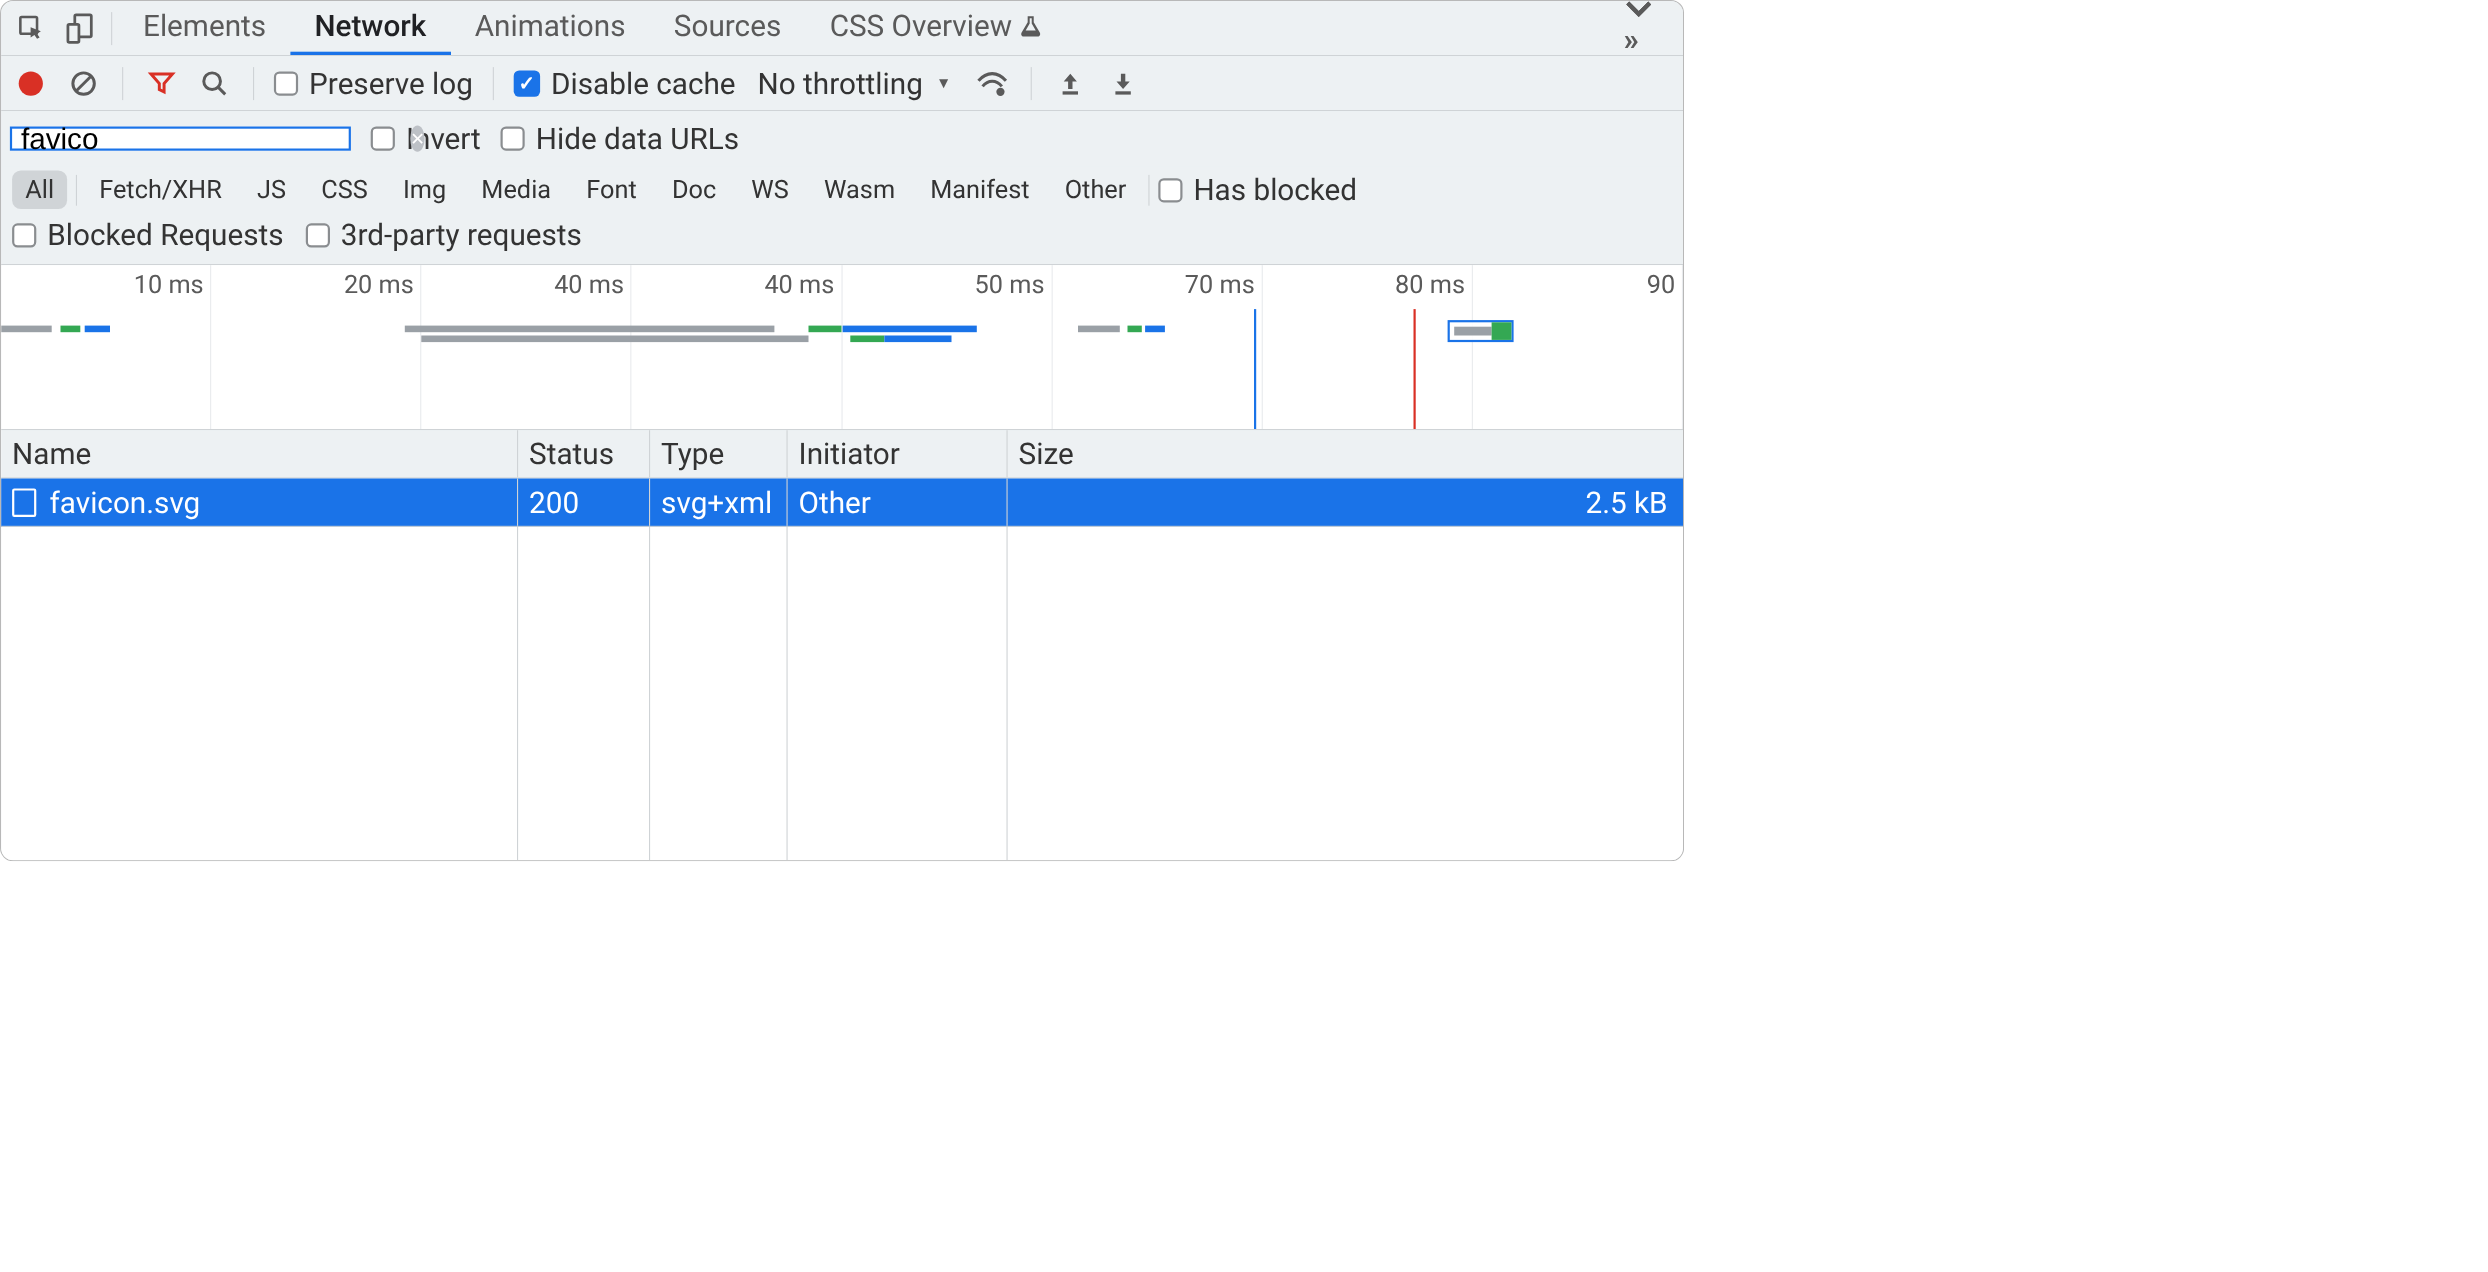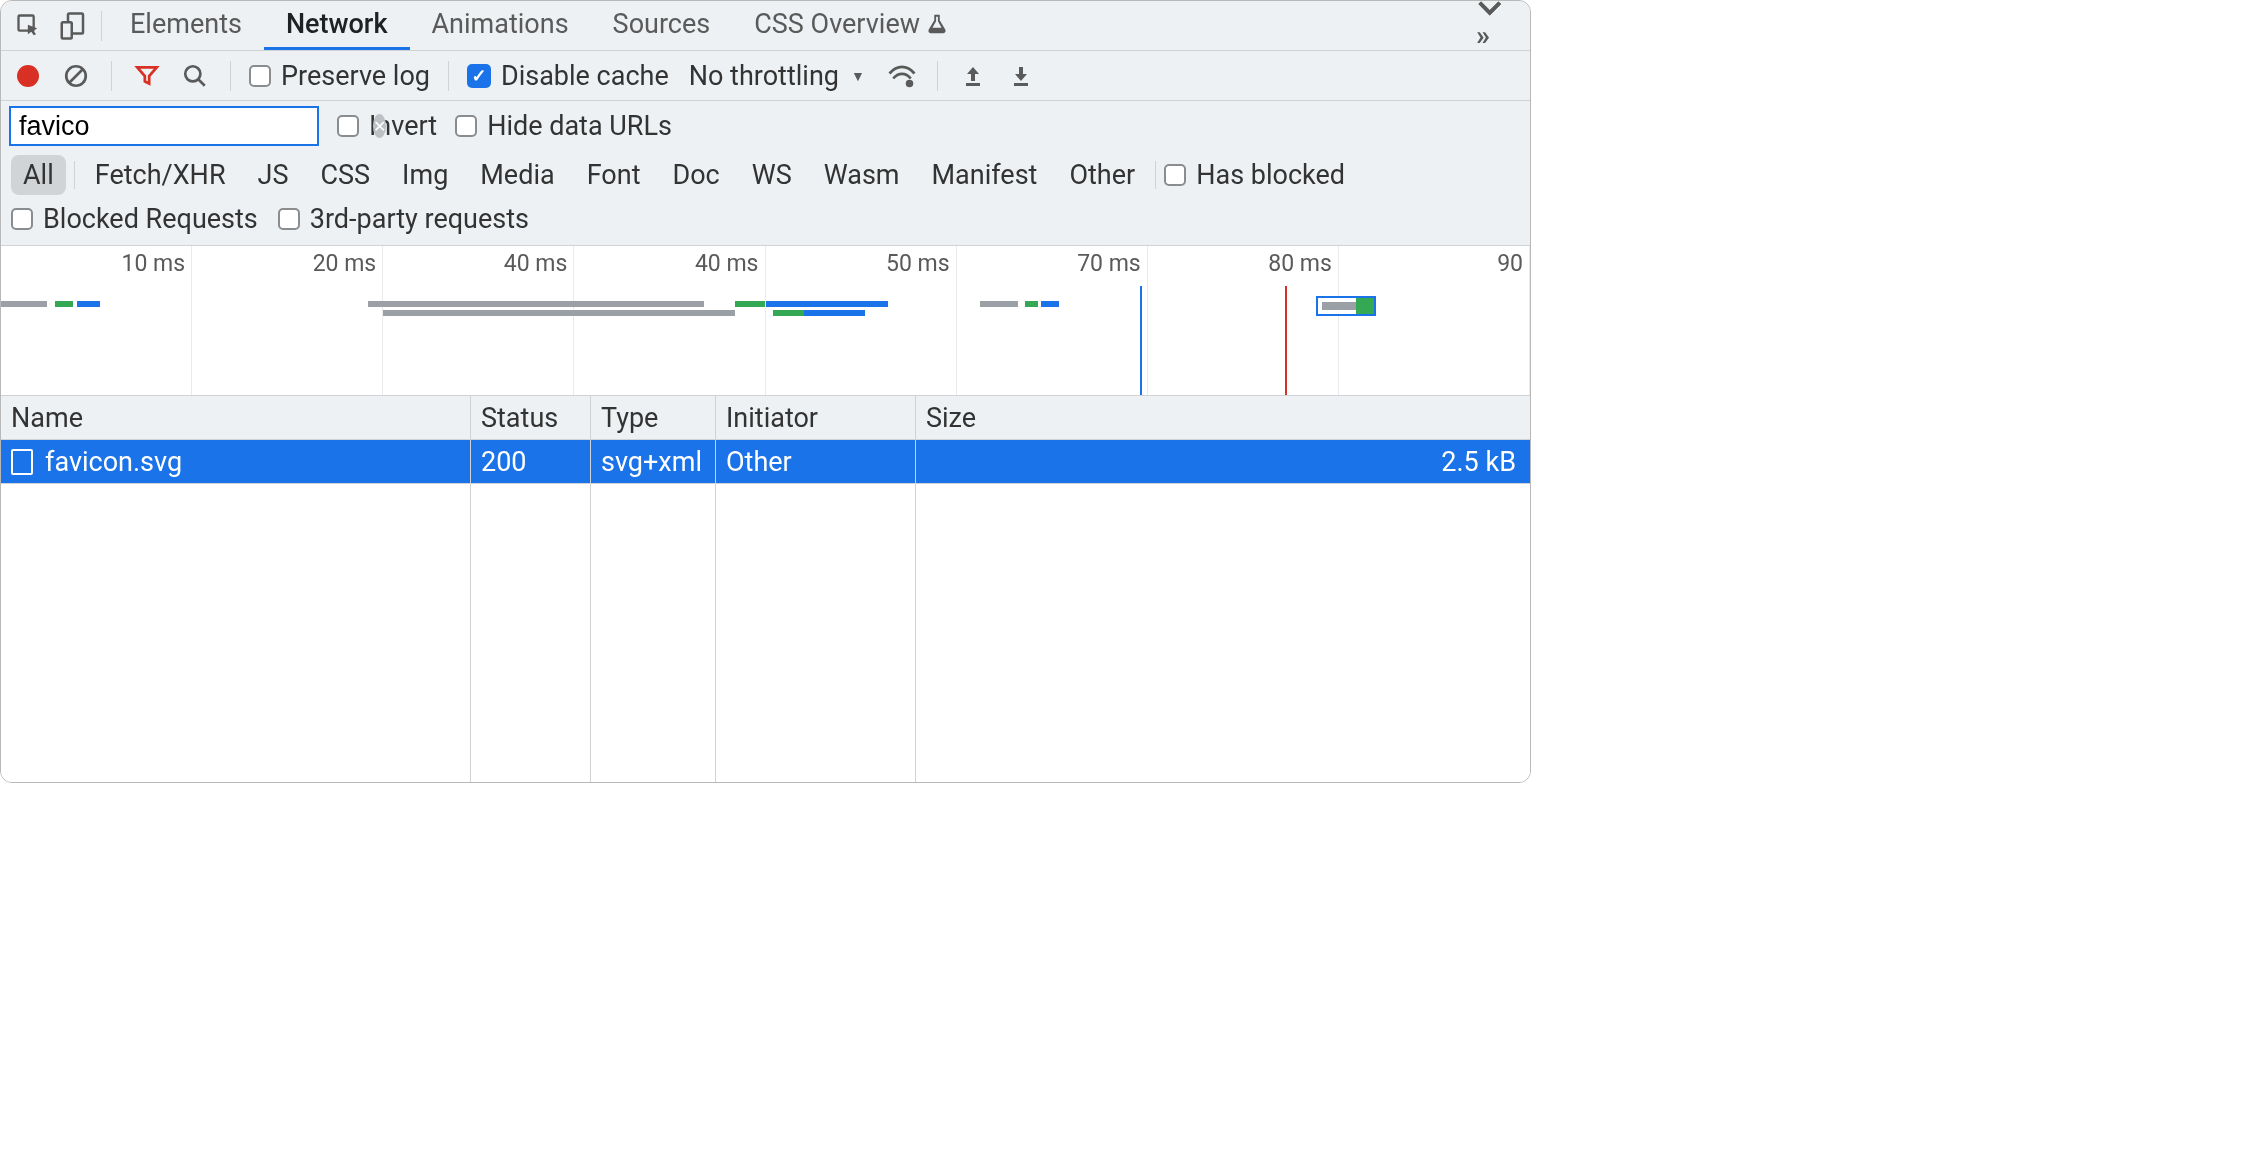--- a/index.html
+++ b/index.html
@@ -120,21 +120,21 @@
     display: flex;
     align-items: center;
     height: 50px;
     background: #edf1f3;
     padding: 0 8px;
     gap: 18px;
   }
   .filter-input-wrap {
     position: relative;
     width: 310px;
-    height: 40px;
+    height: 22px;
     border: 2px solid #1a73e8;
     background: #fff;
     display: flex;
     align-items: center;
     padding: 0 8px;
   }
   .filter-input {
     border: none; outline: none;
     font-size: 27px;
     flex: 1;
@@ -155,21 +155,21 @@
     display: flex;
     align-items: center;
     flex-wrap: wrap;
     background: #edf1f3;
     padding: 4px 10px 0 10px;
     gap: 8px;
     row-gap: 10px;
   }
   .chip {
     padding: 4px 12px;
-    font-size: 27px;
+    font-size: 23px;
     color: #333;
     cursor: pointer;
     border-radius: 8px;
     text-align: right;
   }
   .chip.active {
     background: #d0d4d7;
   }
   .chip-sep { width: 1px; height: 28px; background: #cfd3d6; }
 

